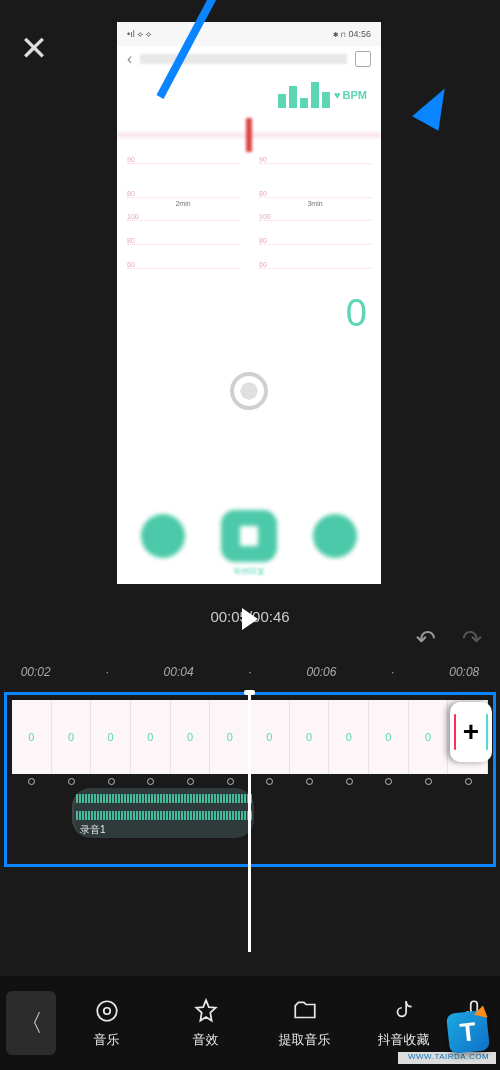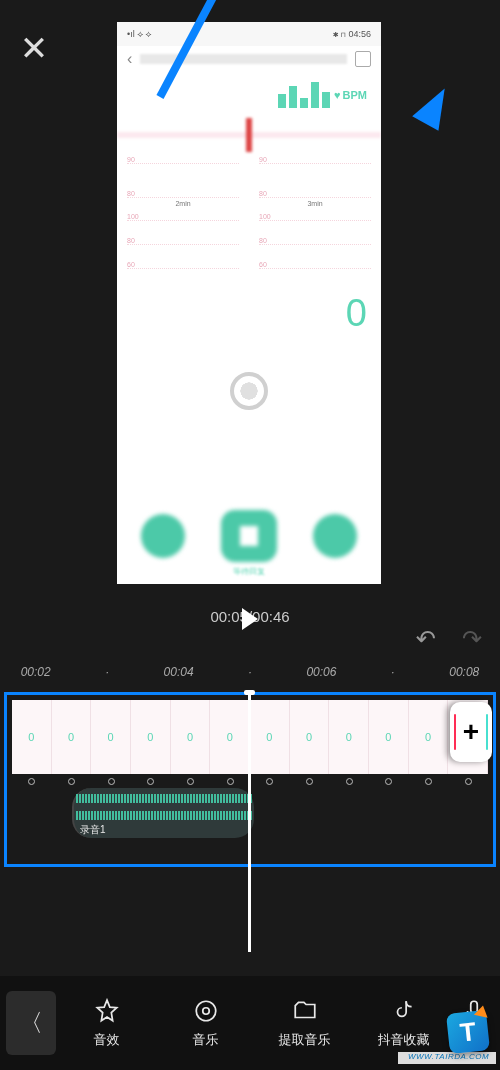--- a/index.html
+++ b/index.html
@@ -327,21 +327,20 @@
     margin-top: 2px;
     text-shadow: 0 0 1px #fff;
   }
   .wm-url {
     font-size: 8px;
     color: #0a74b8;
     letter-spacing: 0.5px;
     text-align: right;
     background: rgba(255,255,255,0.86);
     padding: 0 12px 3px 10px;
-    font-style: italic;
   }
 </style>
 </head>
 <body>
 
 <div class="topbar">
   <div class="close-x">✕</div>
 </div>
 
 <div class="preview">
@@ -499,33 +498,33 @@
 <div class="arrow">
   <div class="arrow-line"></div>
   <div class="arrow-head"></div>
 </div>
 
 <div class="bottombar">
   <div class="bb-back">〈</div>
   <div class="bb-item">
     <div class="bb-icon">
       <svg viewBox="0 0 24 24">
-          <path d="M12 2l2.6 6.4L21 9l-5 4.5L17.2 21 12 17.5 6.8 21 8 13.5 3 9l6.4-.6z"></path>
+          <circle cx="12" cy="12" r="9"></circle>
+          <circle cx="12" cy="12" r="3"></circle>
         </svg>
     </div>
-    <span>音效</span>
+    <span>音乐</span>
   </div>
   <div class="bb-item">
     <div class="bb-icon">
       <svg viewBox="0 0 24 24">
-          <circle cx="12" cy="12" r="9"></circle>
-          <circle cx="12" cy="12" r="3"></circle>
+          <path d="M12 2l2.6 6.4L21 9l-5 4.5L17.2 21 12 17.5 6.8 21 8 13.5 3 9l6.4-.6z"></path>
         </svg>
     </div>
-    <span>音乐</span>
+    <span>音效</span>
   </div>
   <div class="bb-item">
     <div class="bb-icon">
       <svg viewBox="0 0 24 24">
           <path d="M3 7l3-3h5l2 2h8v12H3z"></path>
         </svg>
     </div>
     <span>提取音乐</span>
   </div>
   <div class="bb-item">

